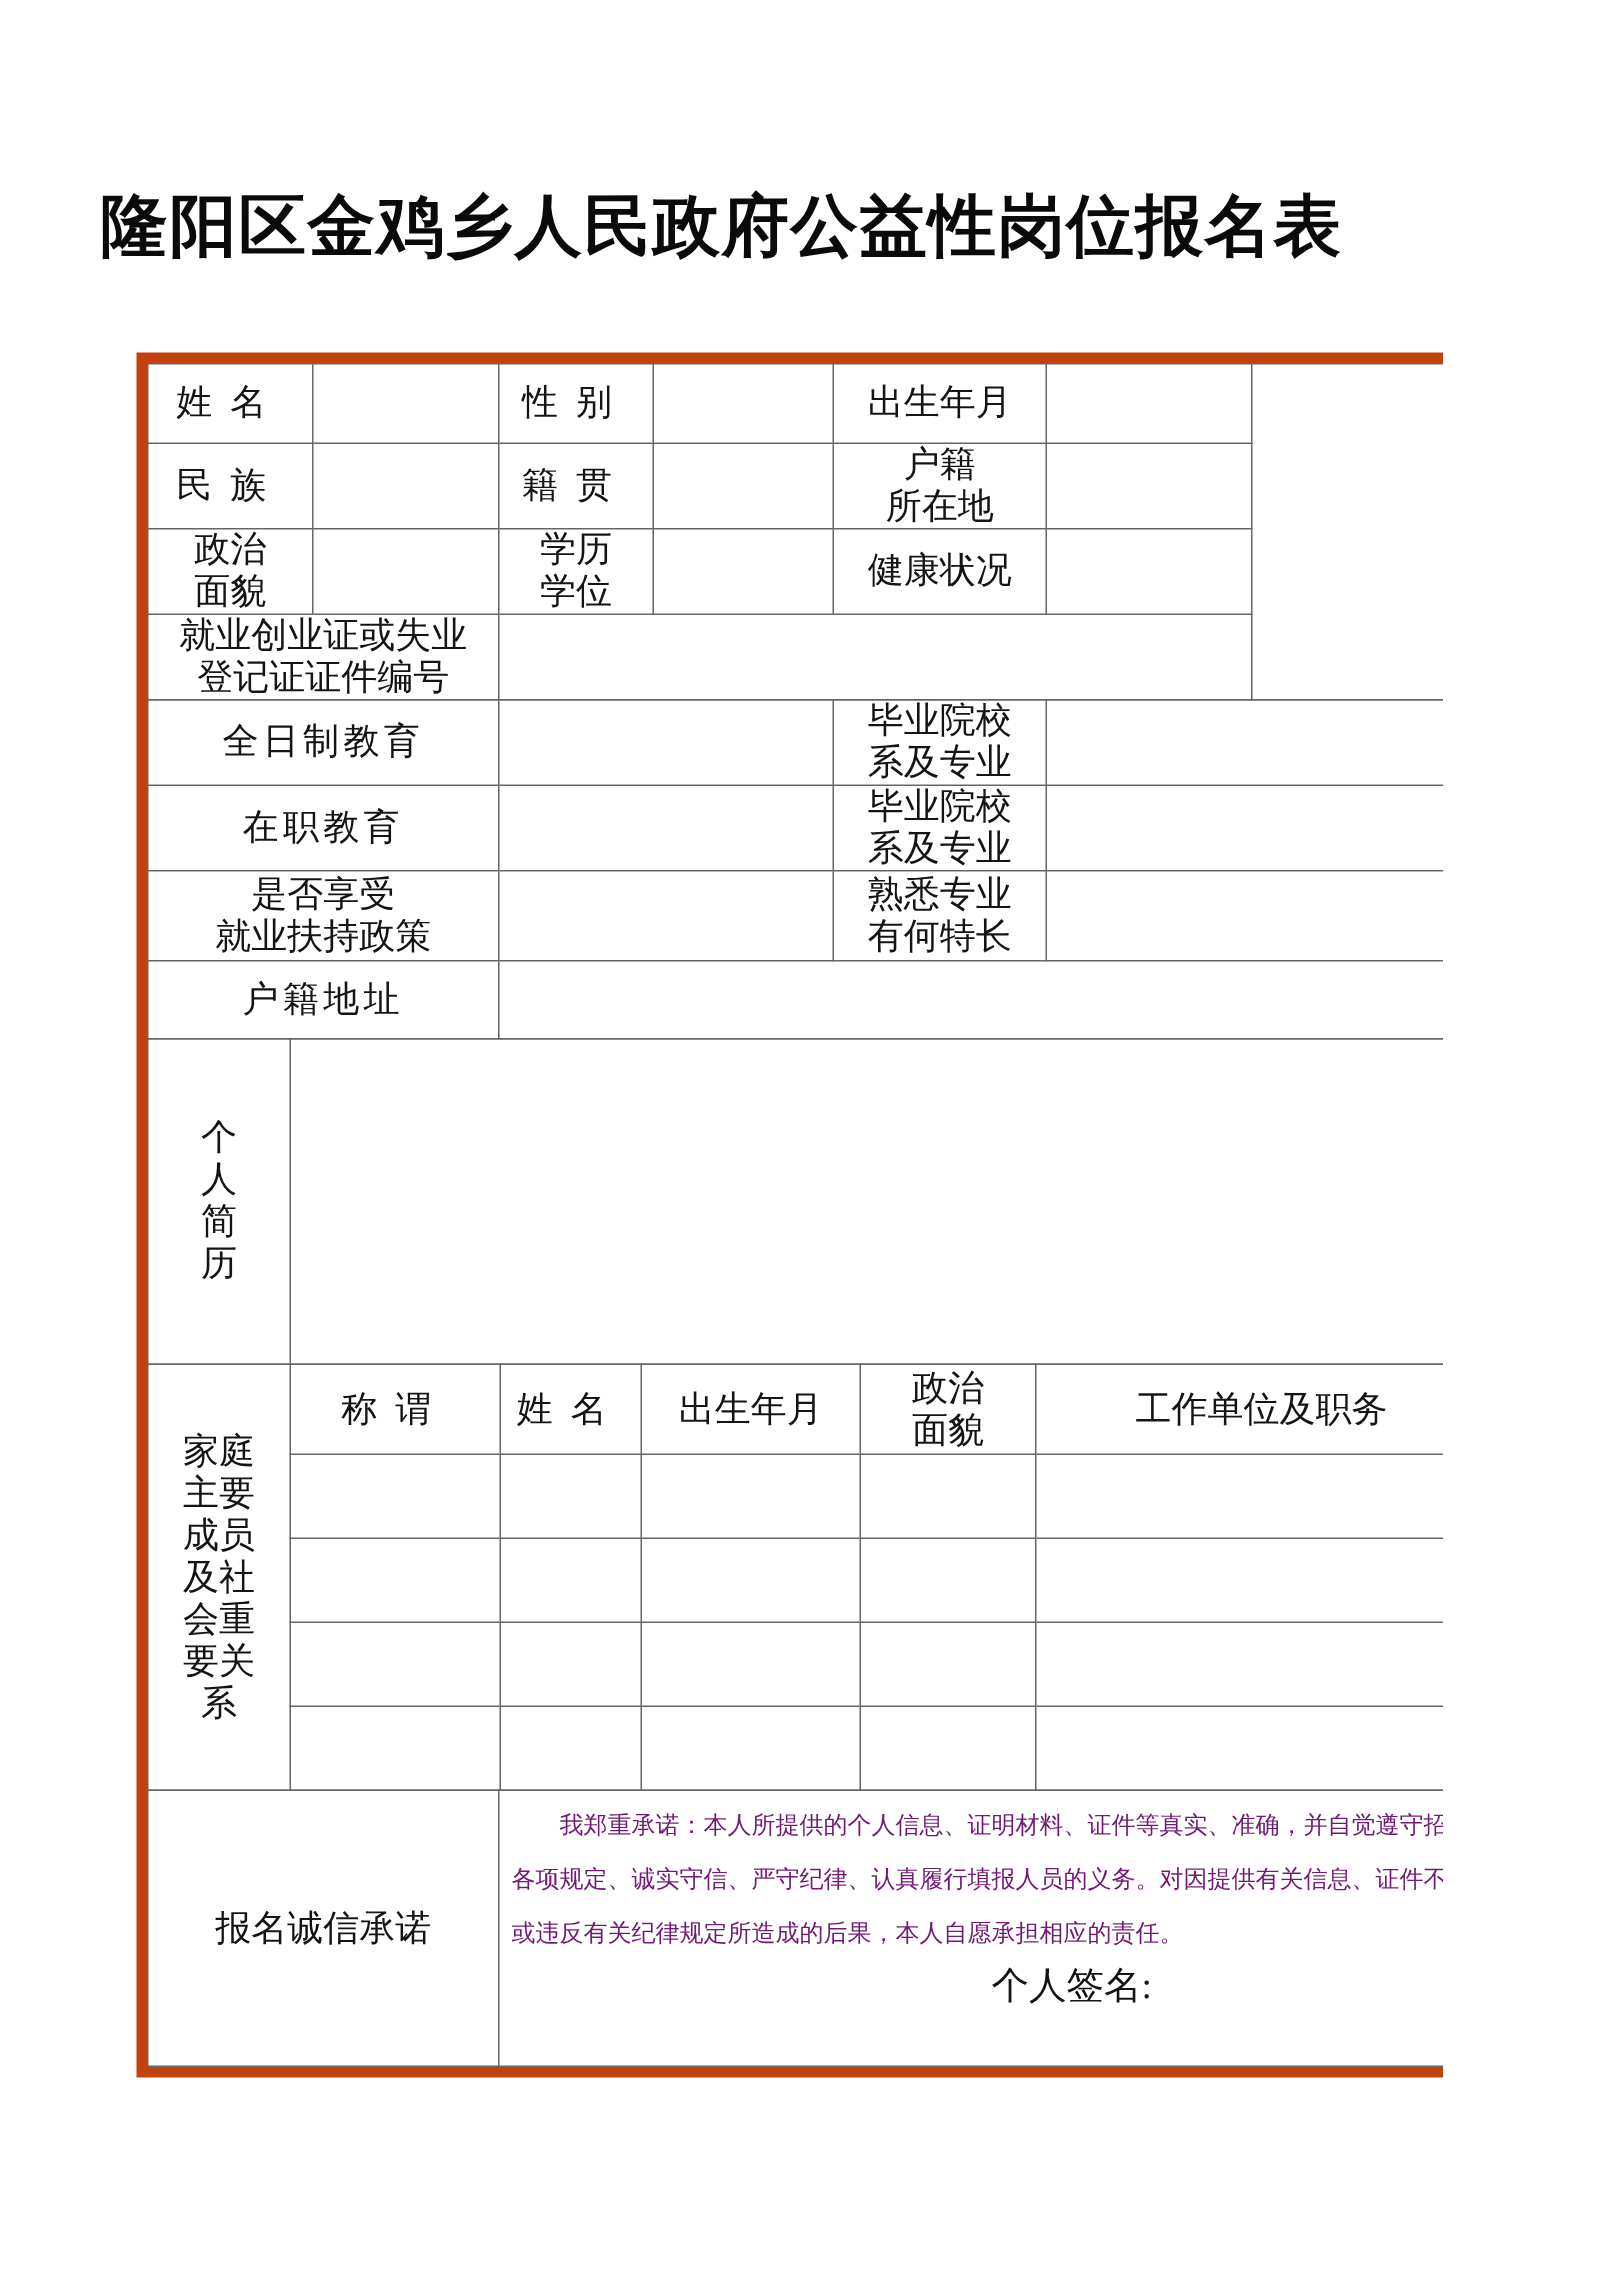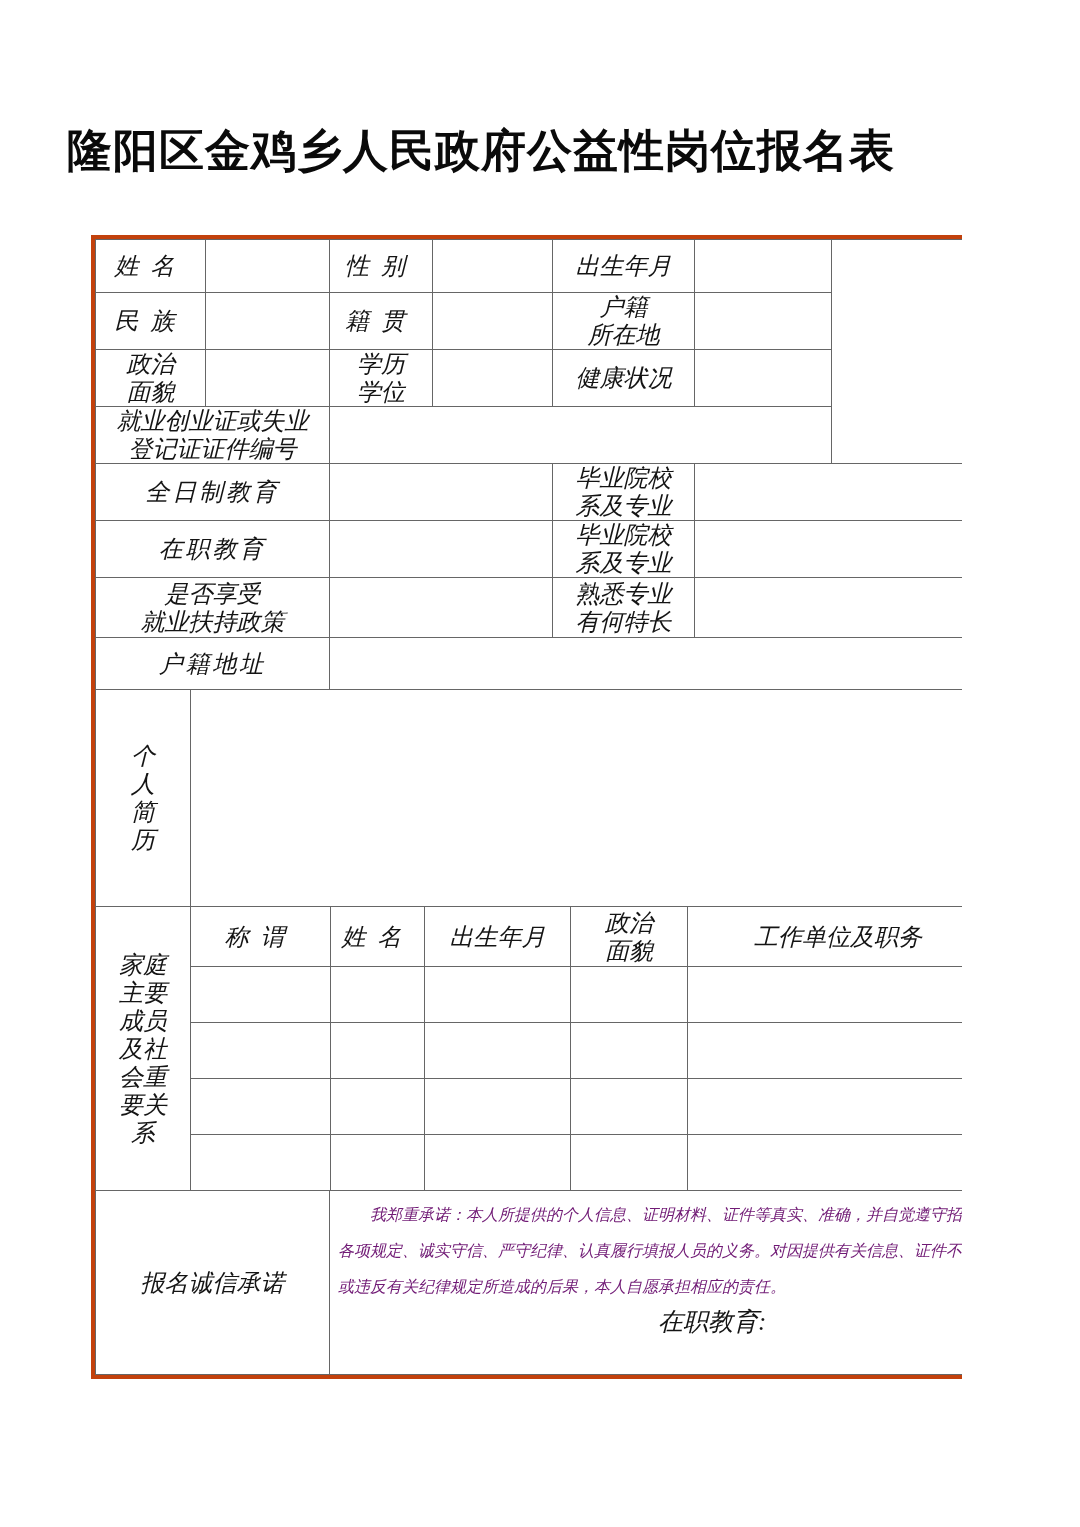--- a/index.html
+++ b/index.html
@@ -22,22 +22,21 @@
     position:absolute;top:199px;left:615px;
     font-size:26px;color:#1a1a1a;white-space:nowrap;
   }
   .dateline .dl-label{letter-spacing:.45em;}
   .dateline .dl-y{margin-left:52px;}
   .dateline .dl-m{margin-left:34px;}
   .dateline .dl-d{margin-left:22px;}
 
   .form{
     position:absolute;left:91px;top:235px;width:893px;
-    border:4px solid #c2410c;
-    font-style:italic;
+    border:7px solid #c2410c;
   }
   .form table{
     border-collapse:collapse;table-layout:fixed;width:893px;
     margin-top:-1px;
   }
   .form table.first{margin-top:0;}
   .form td{
     border:1px solid #666;
     text-align:center;vertical-align:middle;
     font-size:24px;line-height:28px;
@@ -234,20 +233,20 @@
     <table>
       <colgroup>
           <col style="width:234px">
           <col style="width:659px">
         </colgroup>
       <tbody>
           <tr class="h184">
         <td class="pl">报名诚信承诺</td>
         <td class="pledge-cell">
           <p class="pledge-text">我郑重承诺：本人所提供的个人信息、证明材料、证件等真实、准确，并自觉遵守招聘各项规定、诚实守信、严守纪律、认真履行填报人员的义务。对因提供有关信息、证件不实或违反有关纪律规定所造成的后果，本人自愿承担相应的责任。</p>
-          <div class="sig">在职教育:</div>
+          <div class="sig">个人签名:</div>
         </td>
       </tr>
     </tbody>
       </table>
 
   </div>
 </div>
 
 </body></html>

